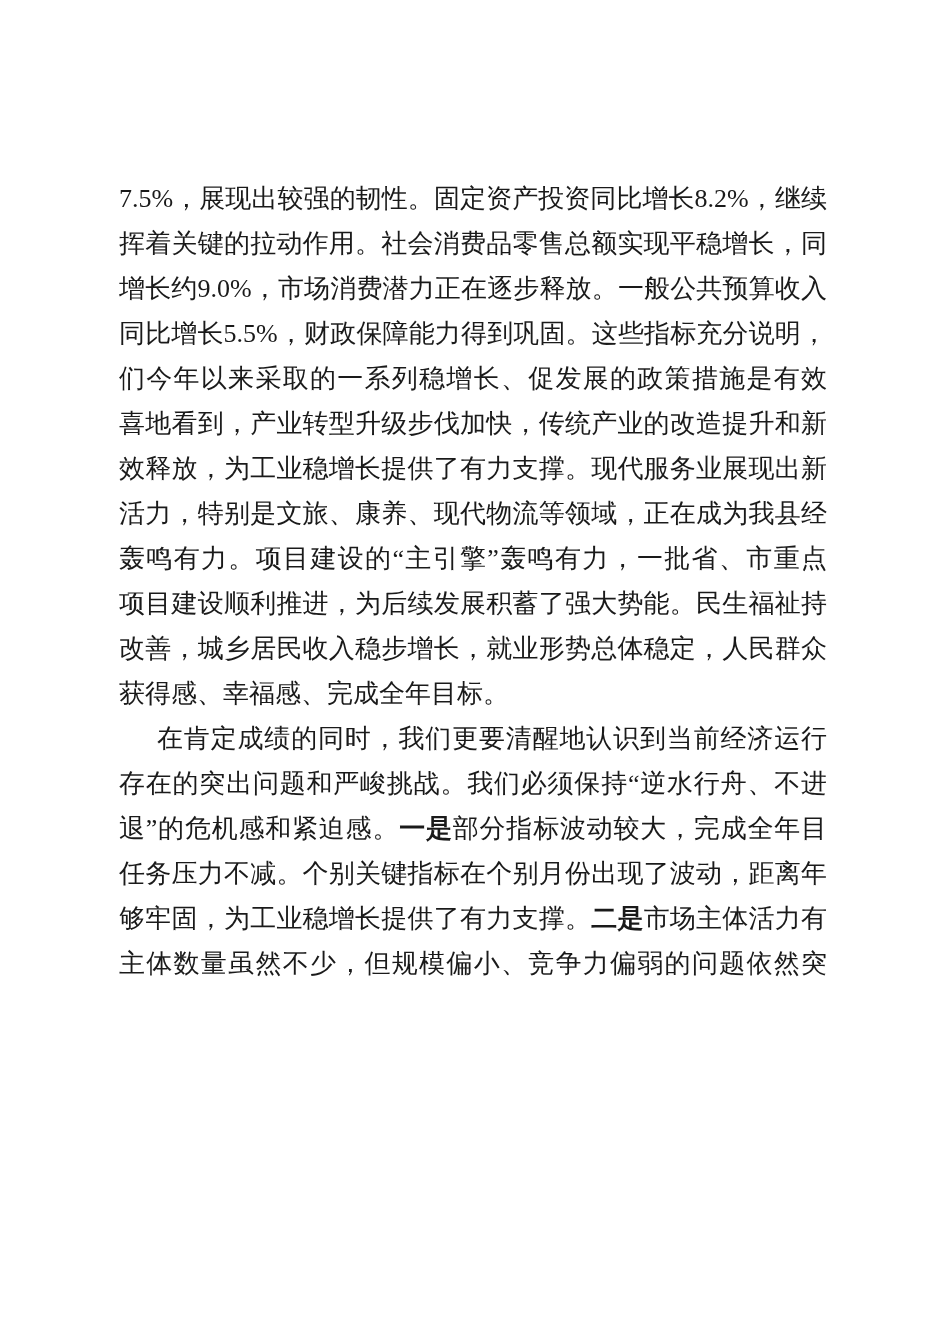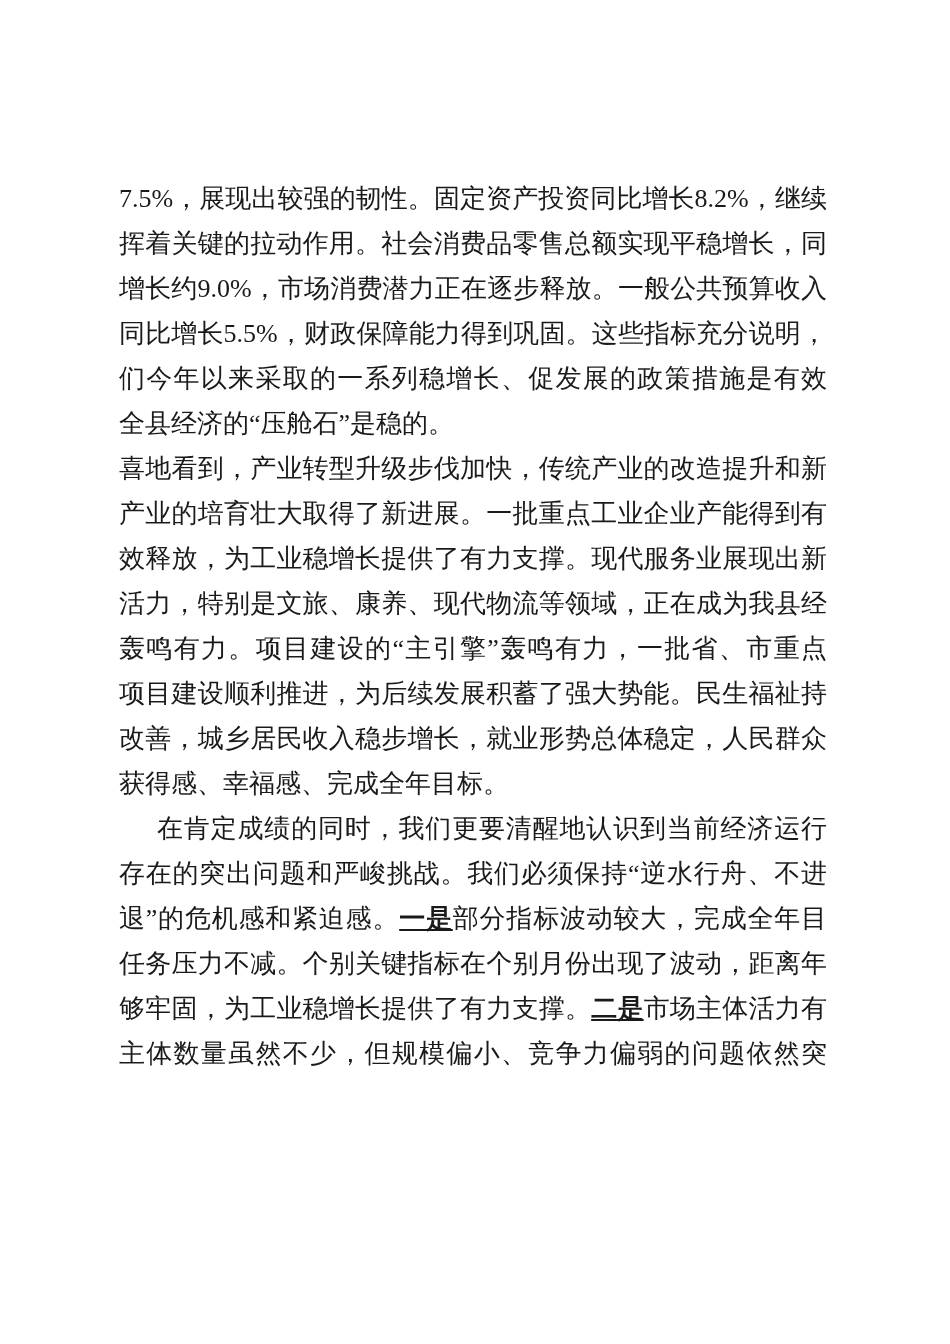--- a/index.html
+++ b/index.html
@@ -36,39 +36,36 @@
     text-align: justify;
     text-align-last: justify;
     text-justify: inter-character;
   }
   .line-last {
     text-align: left;
     text-align-last: left;
   }
   .bold {
     font-weight: 700;
-    text-decoration: underline;
   }
 </style>
 </head>
 <body>
 
 <div class="page">
   <div class="doc-body" style="color: rgb(26, 26, 26);">
       <div class="para">
         <div class="line line-full"><span>7.5%，展现出较强的韧性。固定资产投资同比增长8.2%，继续发</span></div>
         <div class="line line-full"><span>挥着关键的拉动作用。社会消费品零售总额实现平稳增长，同比</span></div>
         <div class="line line-full"><span>增长约9.0%，市场消费潜力正在逐步释放。一般公共预算收入</span></div>
         <div class="line line-full"><span>同比增长5.5%，财政保障能力得到巩固。这些指标充分说明，我</span></div>
         <div class="line line-full"><span>们今年以来采取的一系列稳增长、促发展的政策措施是有效的，</span></div>
-        <div class="line line-last"><span>全县经济的“压舱石”是稳的。</span></div>
       </div>
       <div class="para">
         <div class="line line-full"><span>喜地看到，产业转型升级步伐加快，传统产业的改造提升和新兴</span></div>
-        <div class="line line-full"><span>产业的培育壮大取得了新进展。一批重点工业企业产能得到有</span></div>
         <div class="line line-full"><span>效释放，为工业稳增长提供了有力支撑。现代服务业展现出新的</span></div>
         <div class="line line-full"><span>活力，特别是文旅、康养、现代物流等领域，正在成为我县经济</span></div>
         <div class="line line-full"><span>轰鸣有力。项目建设的“主引擎”轰鸣有力，一批省、市重点</span></div>
         <div class="line line-full"><span>项目建设顺利推进，为后续发展积蓄了强大势能。民生福祉持续</span></div>
         <div class="line line-full"><span>改善，城乡居民收入稳步增长，就业形势总体稳定，人民群众的</span></div>
         <div class="line line-last"><span>获得感、幸福感、完成全年目标。</span></div>
       </div>
       <div class="para">
         <div class="line line-full" style="text-indent: 38px;"><span>在肯定成绩的同时，我们更要清醒地认识到当前经济运行中</span></div>
         <div class="line line-full"><span>存在的突出问题和严峻挑战。我们必须保持“逆水行舟、不进则</span></div>

